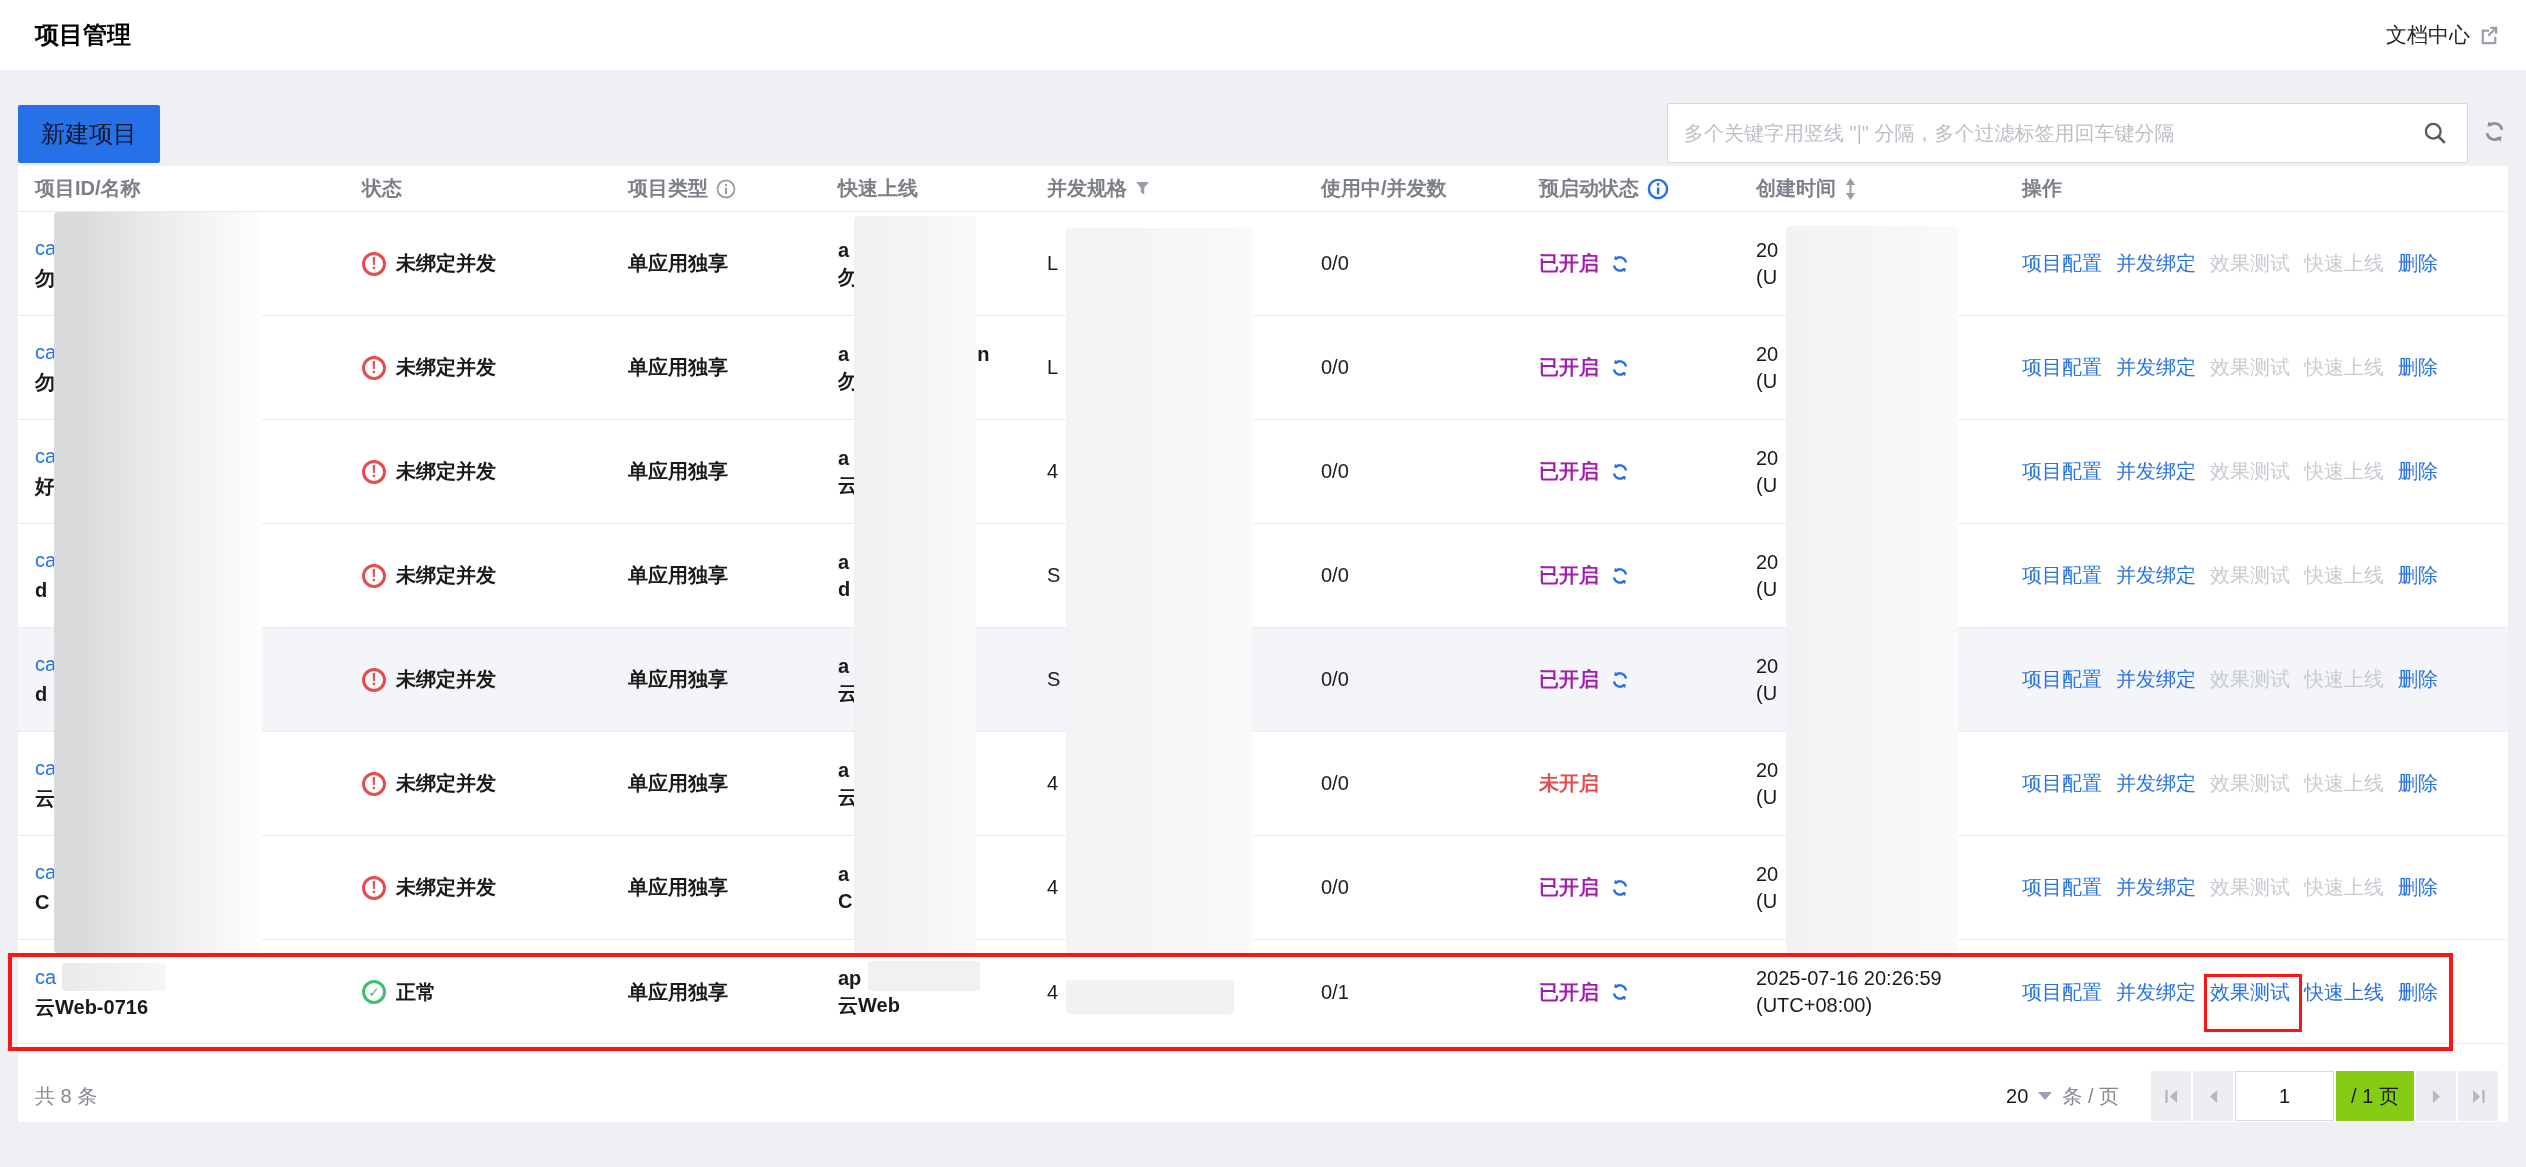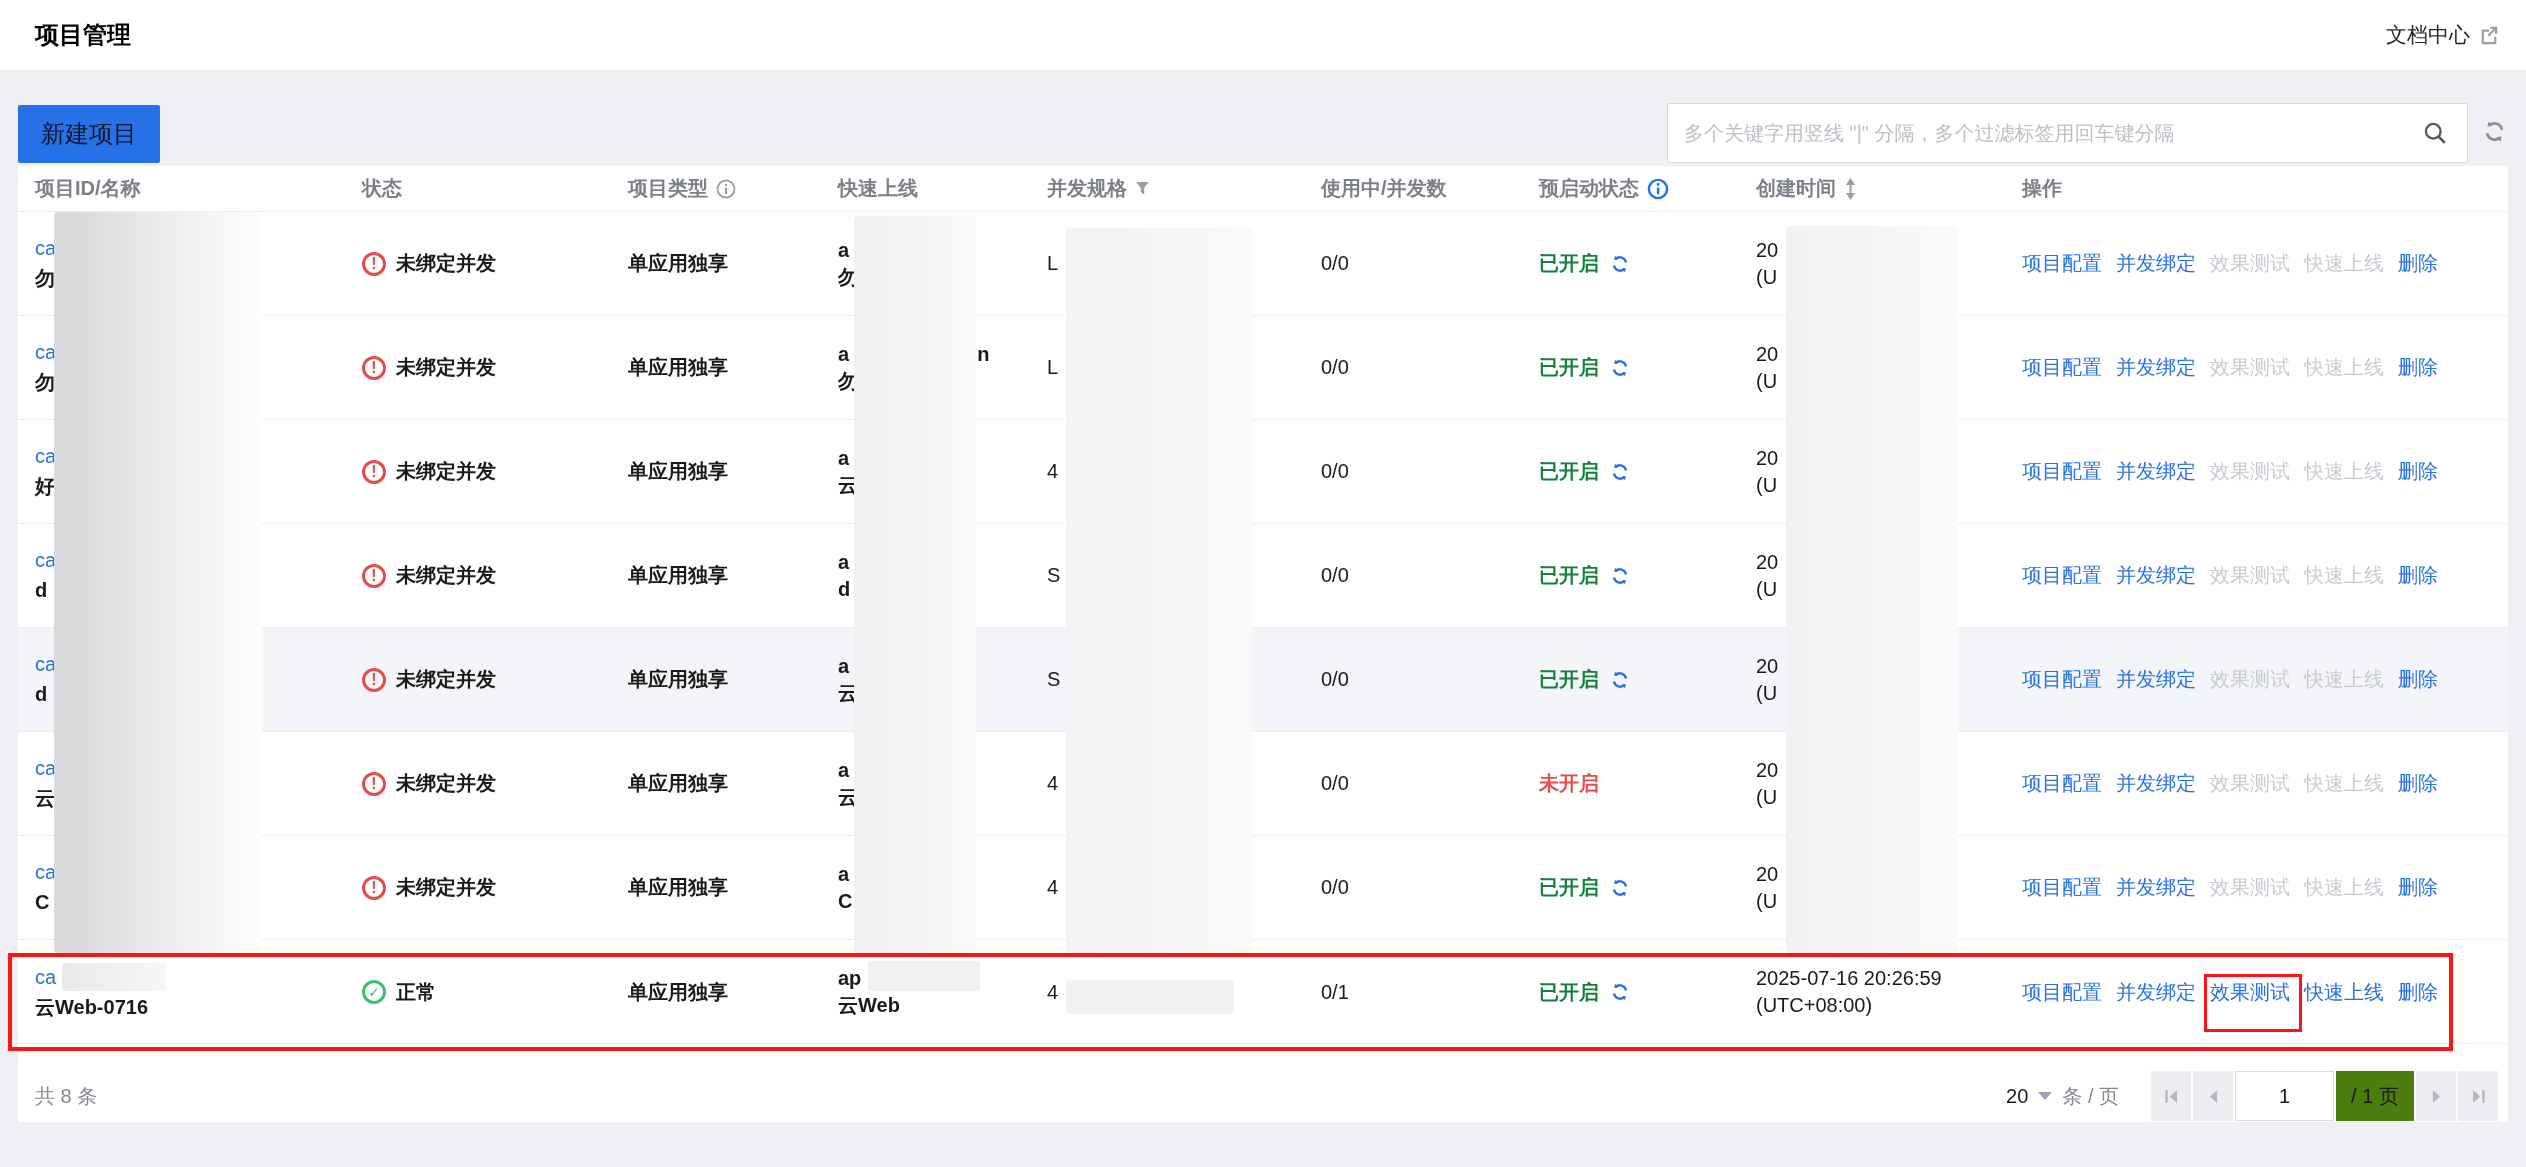--- a/index.html
+++ b/index.html
@@ -37,21 +37,21 @@
   .op.dis{color:#c7cad0;cursor:default;}
   .op:last-child{margin-right:16px;}
   .st{display:flex;align-items:center;gap:10px;font-weight:600;}
   .st-icon{width:24px;height:24px;border-radius:50%;box-sizing:border-box;display:inline-flex;align-items:center;justify-content:center;font-weight:bold;flex:none;}
   .st-icon.err{border:3px solid #e34d4d;color:#e34d4d;font-size:16px;}
   .st-icon.err::after{content:"!";}
   .st-icon.ok{border:3px solid #3fbe71;color:#3fbe71;font-size:14px;}
   .st-icon.ok::after{content:"\2713";}
   .bold{font-weight:600;}
   .pre{display:flex;align-items:center;gap:10px;font-weight:600;}
-  .pre-on{color:#15803d;}
+  .pre-on{color:#a21caf;}
   .pre-off{color:#e34d4d;}
   .pre svg{color:#2b6ff0;cursor:pointer;}
   .tail{margin-left:128px;}
 
   
   .band{position:absolute;z-index:2;border-radius:4px;pointer-events:none;}
   .band-id{left:36px;top:46px;width:208px;height:741px;background:linear-gradient(to right,#d9dadc 0%,#d8d9db 10%,#e6e7e9 40%,#f4f4f6 72%,#fdfdfe 100%);}
   .band-app{left:836px;top:50px;width:122px;height:737px;background:linear-gradient(to right,#f1f1f3,#f5f5f7 55%,#fafafb);}
   .band-spec{left:1048px;top:62px;width:186px;height:725px;background:linear-gradient(to right,#f3f3f5,#f6f6f8 60%,#fafafb);}
   .band-time{left:1768px;top:60px;width:172px;height:727px;background:linear-gradient(to right,#f2f2f4,#f6f6f8 60%,#fafafb);}
@@ -67,21 +67,21 @@
   .tfoot{position:absolute;left:0;bottom:0;width:100%;height:79px;box-sizing:border-box;border-top:1px solid #eaecf0;display:flex;align-items:center;justify-content:space-between;padding:26px 10px 0 17px;}
   .total{color:#84888f;font-size:20px;}
   .pag-right{display:flex;align-items:center;}
   .psize{display:flex;align-items:center;gap:10px;margin-right:32px;font-size:20px;}
   .psize .num{color:#1a1a1a;cursor:pointer;}
   .caret{width:0;height:0;border-left:7px solid transparent;border-right:7px solid transparent;border-top:8px solid #98a2b3;cursor:pointer;}
   .per-page{color:#84888f;}
   .pager{display:flex;gap:2px;align-items:center;}
   .pbtn{width:40px;height:50px;background:#edeef1;display:flex;align-items:center;justify-content:center;color:#b4b7bd;cursor:pointer;}
   .page-input{width:99px;height:50px;box-sizing:border-box;border:1px solid #d8dadf;background:#fff;text-align:center;font-size:20px;color:#1a1a1a;font-family:inherit;outline:none;}
-  .ptotal{width:78px;height:50px;background:#4d7c0f;display:flex;align-items:center;justify-content:center;font-size:20px;color:#1a1a1a;}
+  .ptotal{width:78px;height:50px;background:#84cc16;display:flex;align-items:center;justify-content:center;font-size:20px;color:#1a1a1a;}
 </style>
 </head>
 <body>
 
 <div id="app">
 
   <div class="topbar">
     <div class="page-title">项目管理</div>
     <div class="doc-link">
       <span>文档中心</span>

